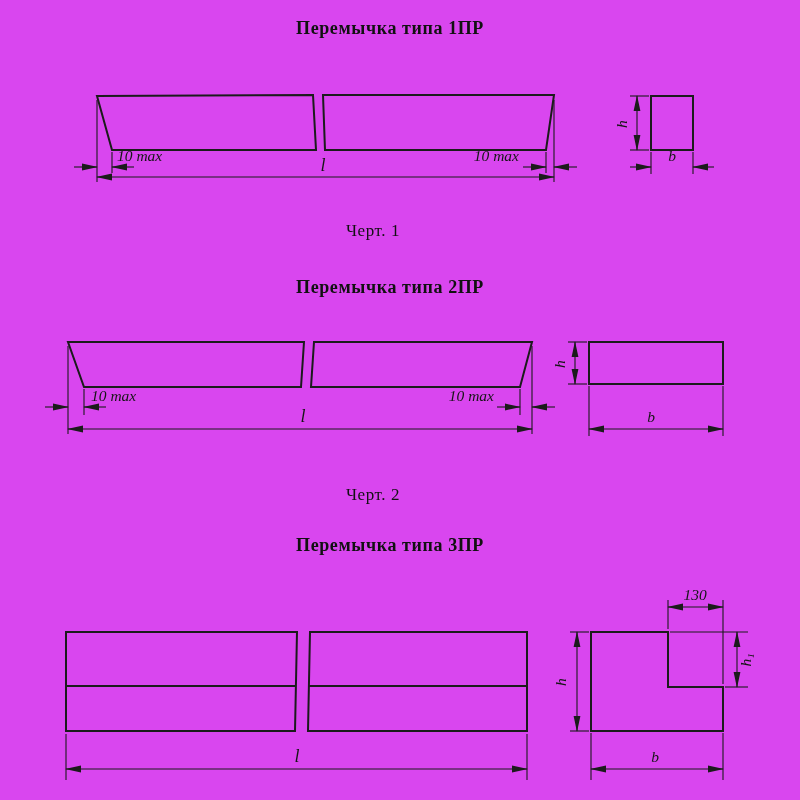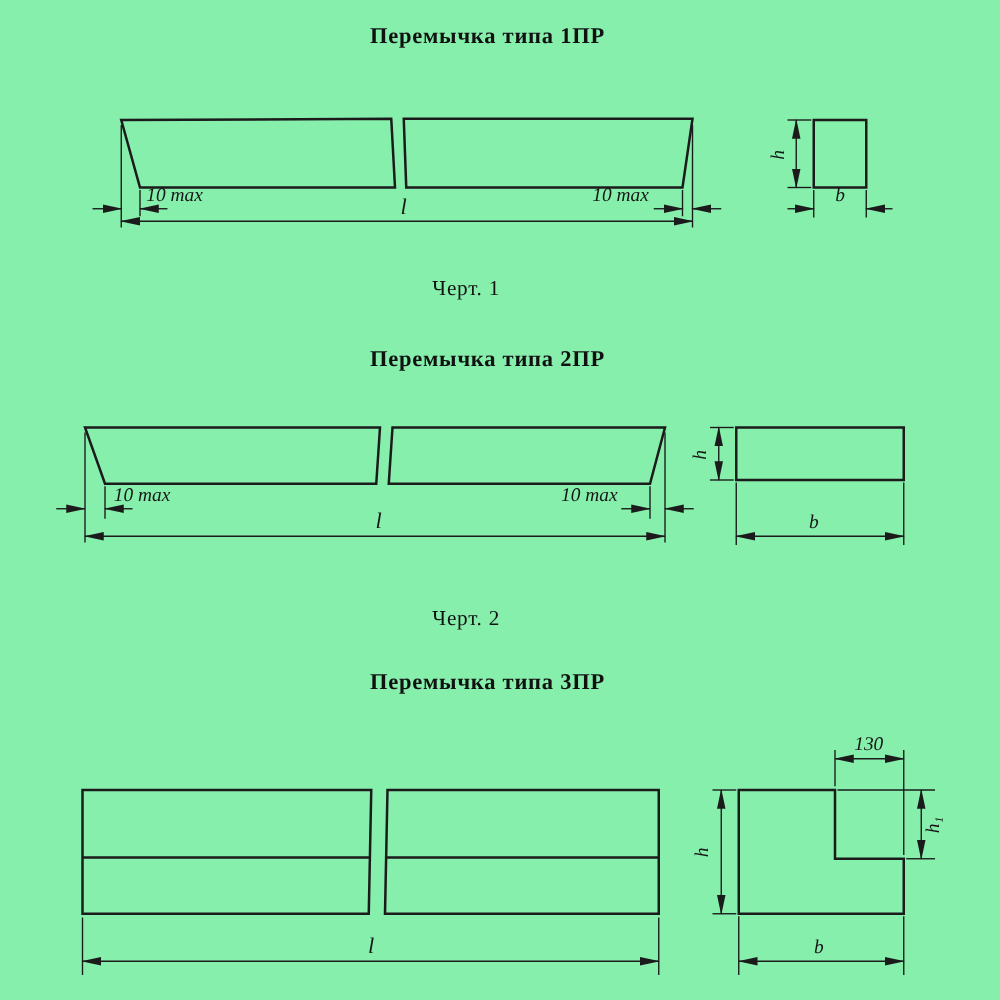--- a/index.html
+++ b/index.html
@@ -1,16 +1,16 @@
 <!DOCTYPE html>
 <html><head>
 <meta charset="utf-8">
 <style>
   html,body{margin:0;padding:0;background:#ffffff;}
-  .page{width:800px;height:800px;background:#86efac;position:relative;overflow:hidden;}
+  .page{width:800px;height:800px;background:#d946ef;position:relative;overflow:hidden;}
   svg{display:block;font-family:"Liberation Serif","DejaVu Serif",serif;}
   .outline{fill:none;stroke:#1b1b1b;stroke-width:2;stroke-linejoin:miter;}
   .thin{fill:none;stroke:#1b1b1b;stroke-width:1.1;}
   .dim{fill:none;stroke:#1b1b1b;stroke-width:1.1;}
   .lbl{font-style:italic;font-size:15.5px;fill:#161616;}
   .lbl-big{font-style:italic;font-size:18px;fill:#161616;}
   .title{font-weight:bold;font-size:18px;fill:#111111;letter-spacing:0.6px;}
   .caption{font-size:17px;fill:#111111;letter-spacing:0.6px;}
 </style>
 </head>

